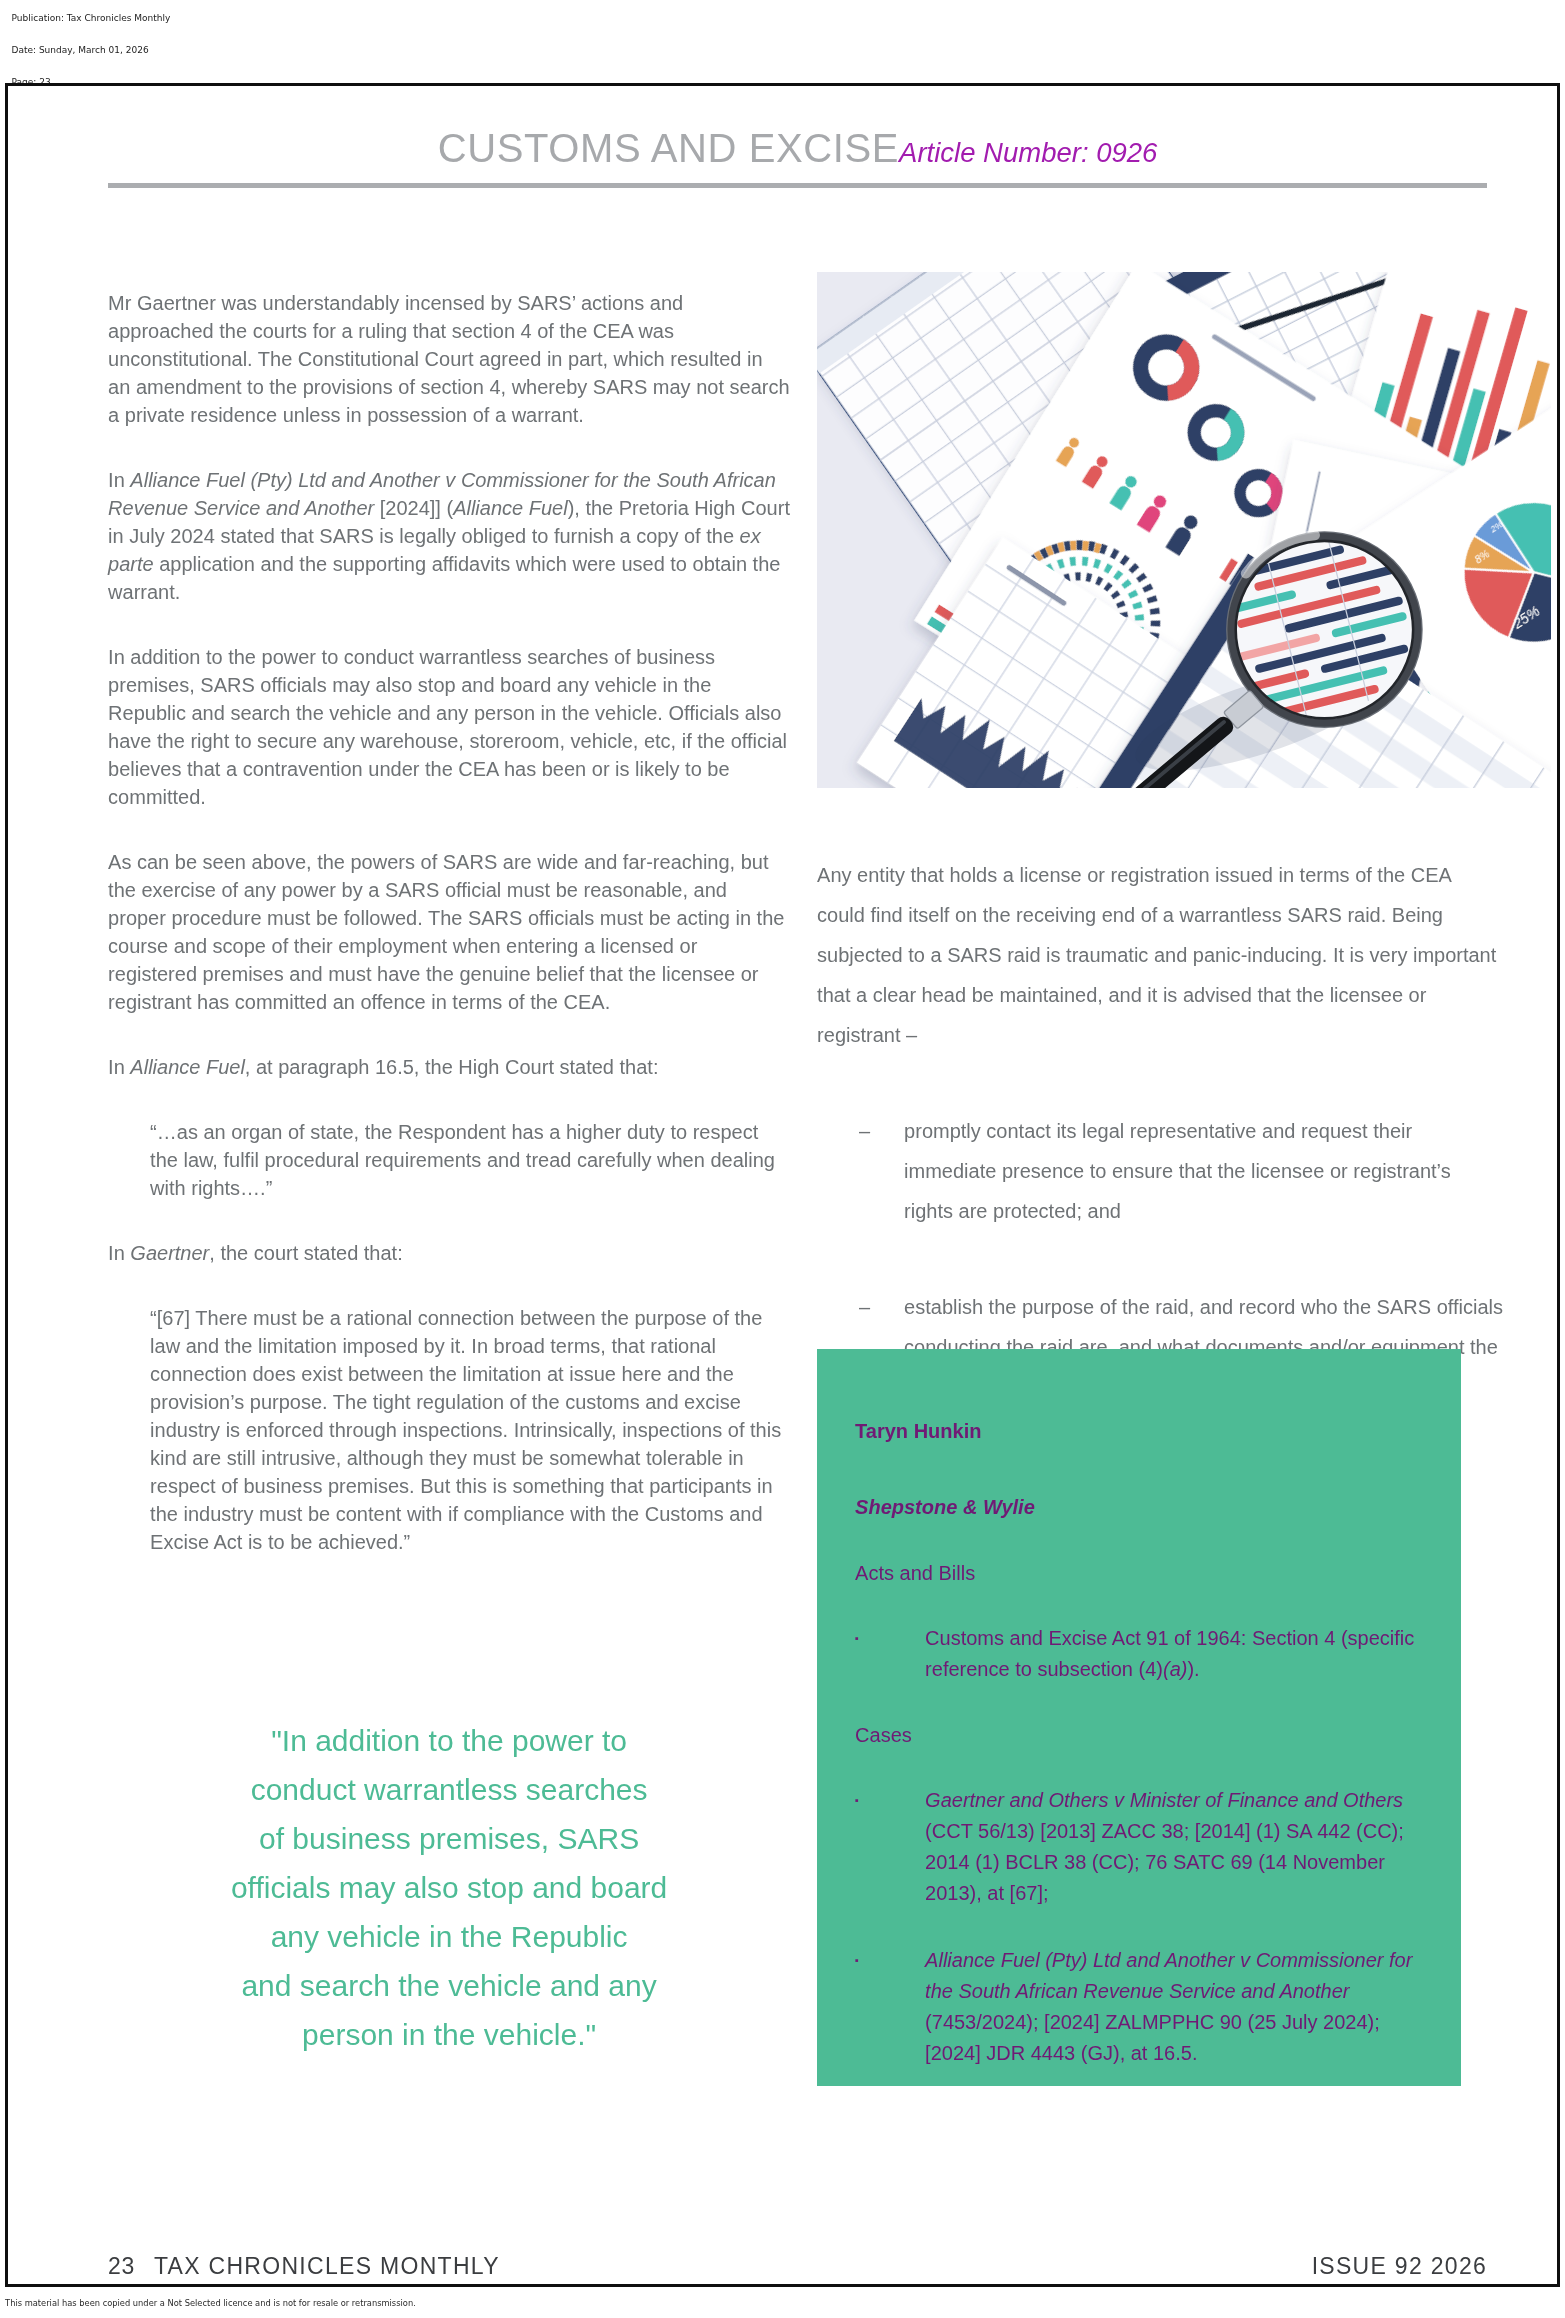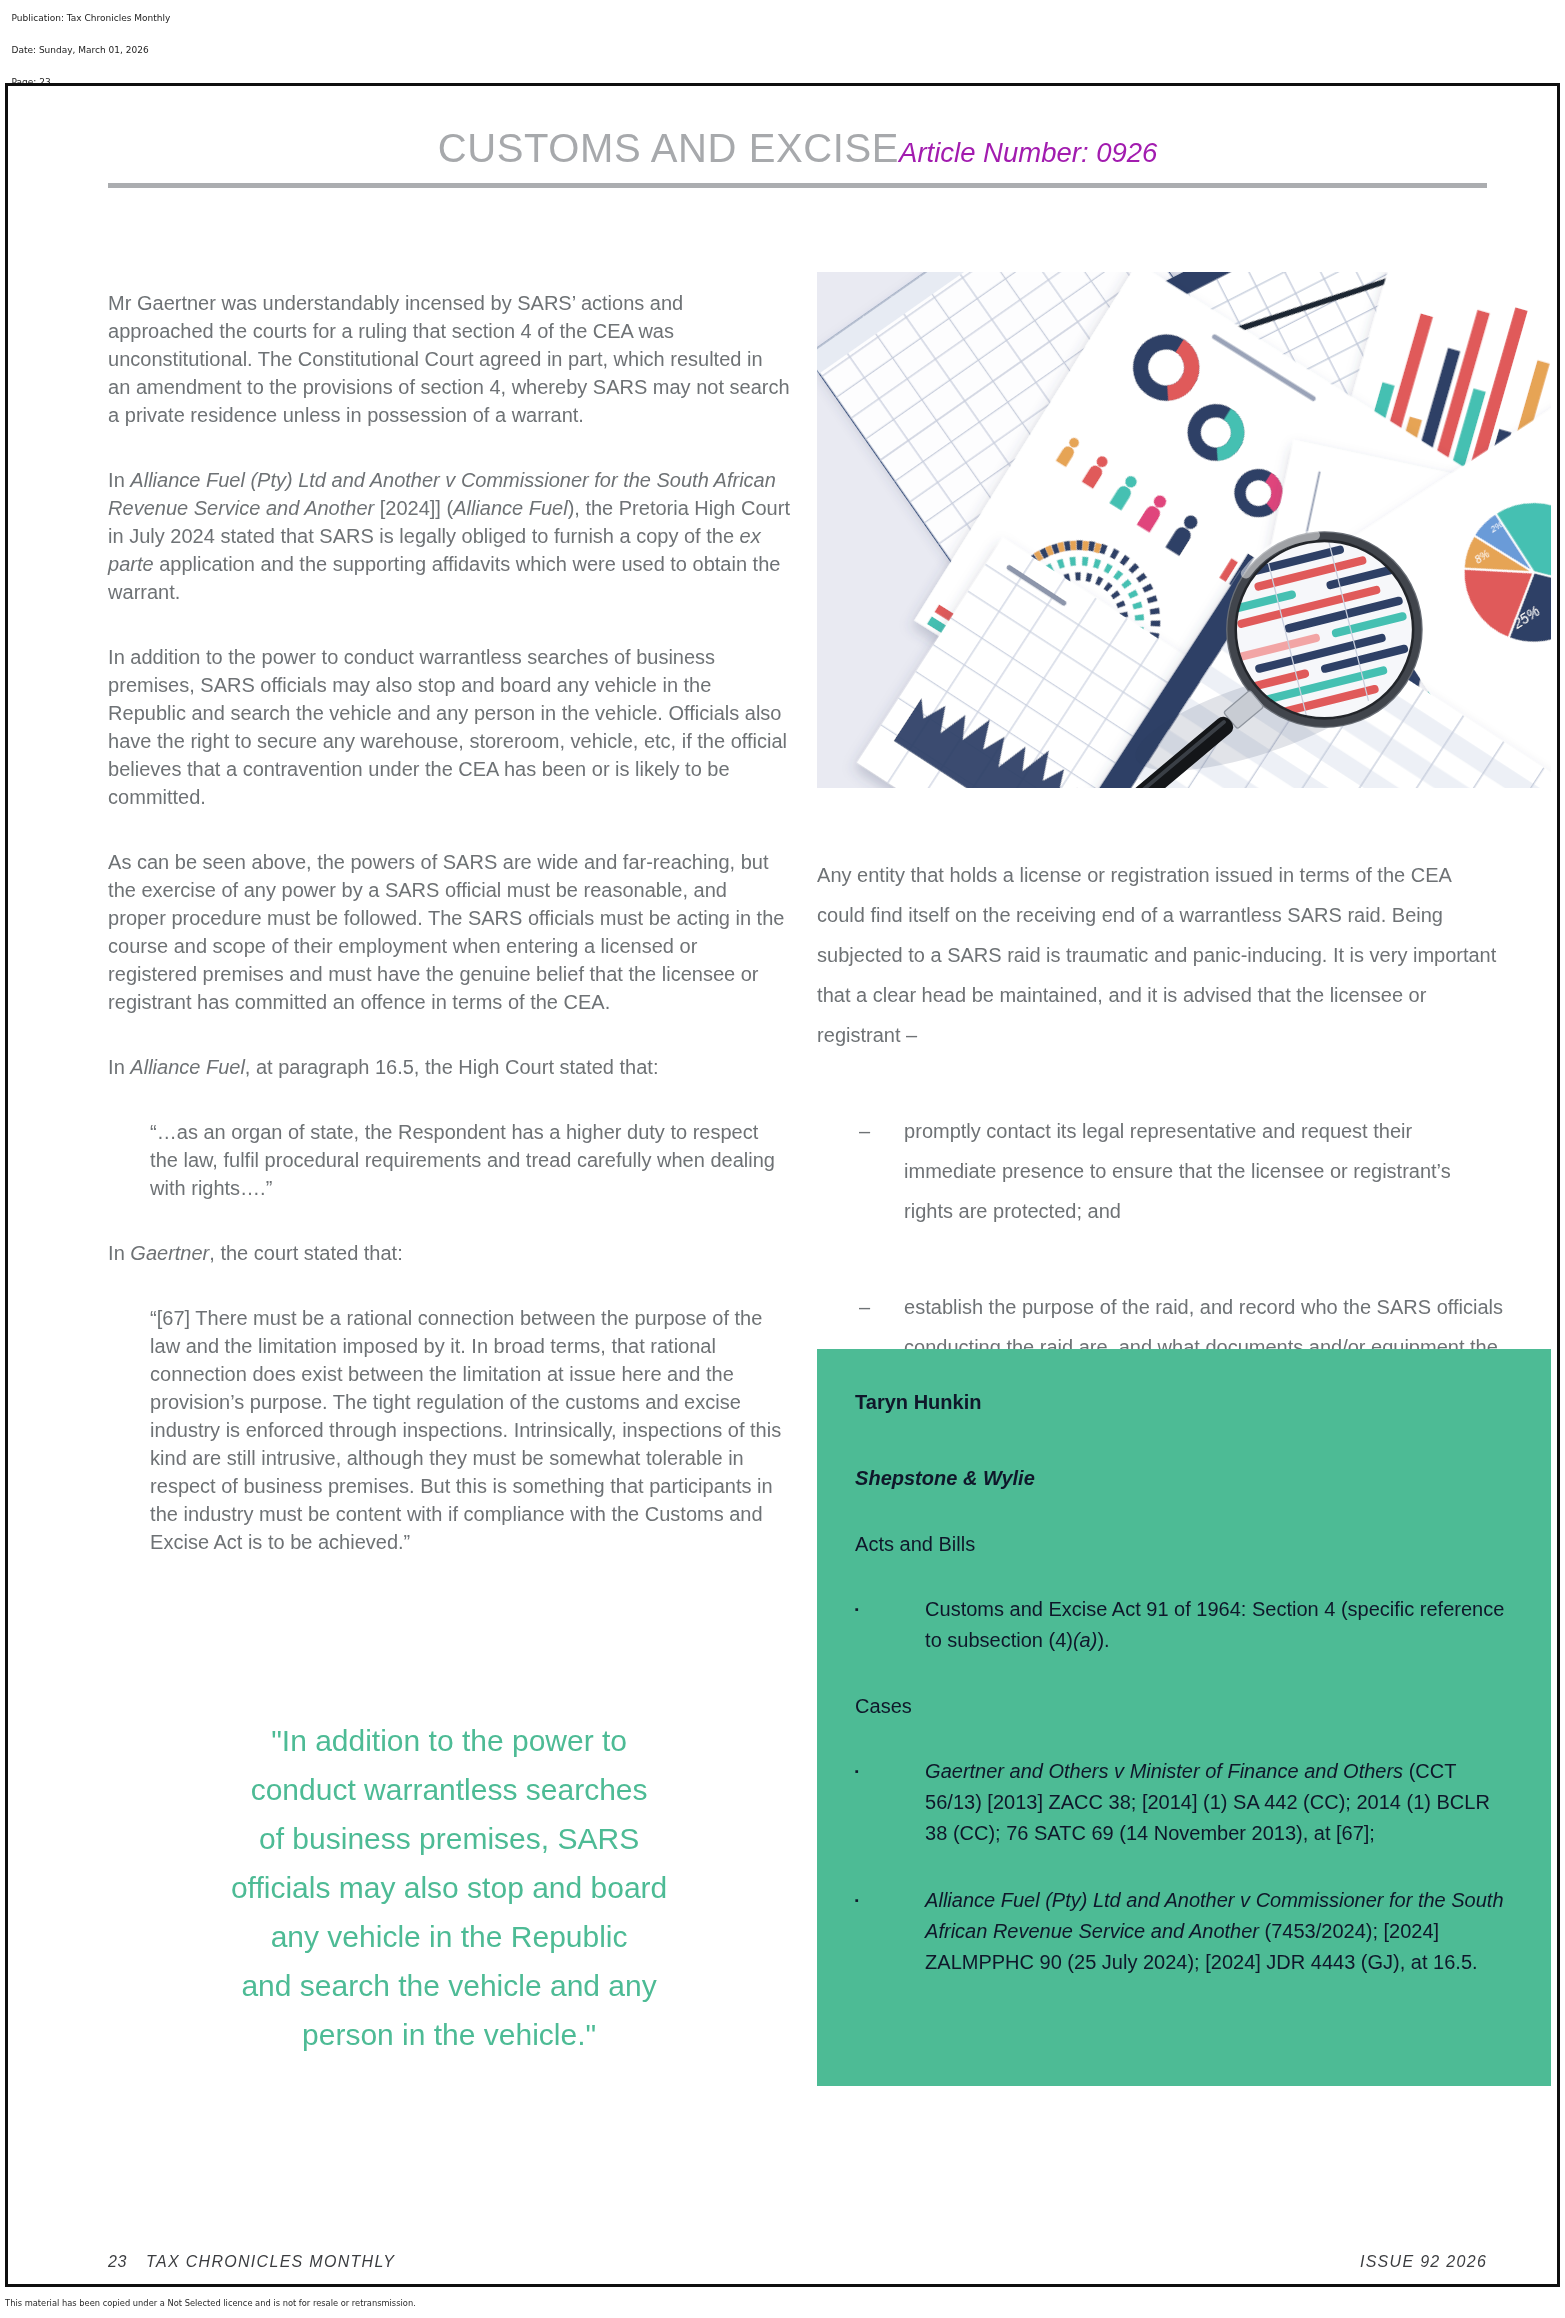--- a/index.html
+++ b/index.html
@@ -27,31 +27,31 @@
   
   .photo { position:absolute; left:809px; top:186px; width:734px; height:516px; display:block; }
 
   
   .col-right { position:absolute; left:809px; top:769px; width:686px; color:#6e7275; font-size:20px; line-height:40px; }
   .dash-item { display:flex; margin-top:56px; }
   .dash-marker { width:45px; padding-left:42px; flex:0 0 87px; }
   .dash-text { flex:1; }
 
   
-  .info-box { position:absolute; left:809px; top:1263px; width:734px; height:737px; background:#4dbb95; color:#0f172a; font-size:20px; line-height:28px; padding:39px 38px 19px 38px; }
+  .info-box { position:absolute; left:809px; top:1263px; width:644px; height:737px; background:#4dbb95; color:#701a75; font-size:20px; line-height:28px; padding:68px 38px 19px 38px; }
   .box-author { font-weight:bold; margin-bottom:38px; }
   .box-firm { font-weight:bold; font-style:italic; margin-bottom:38px;margin-top:48px; }
   .box-heading { margin-bottom:36px; }
   .box-bullet { display:flex; margin-bottom:36px; line-height:31px; }
   .bullet-marker { flex:0 0 70px; font-size:11px; line-height:31px; }
   .bullet-text { flex:1; }
   .box-tags { margin-top:1.3px; }
 
   
-  .footer-row { position:absolute; left:100px; right:70px; top:2167px; display:flex; justify-content:space-between; align-items:center; color:#3b3d40; font-size:16px; letter-spacing:0.6px;font-style:italic; }
+  .footer-row { position:absolute; left:100px; right:70px; top:2167px; display:flex; justify-content:space-between; align-items:center; color:#3b3d40; font-size:23px; letter-spacing:0.6px; }
   .footer-left { display:flex; gap:19px; align-items:baseline; }
   .footer-brand { letter-spacing:1.3px; }
   .disclaimer { position:absolute; left:5.1px; top:2298px; font-size:8.3px; color:#2a2a2a; font-family:"DejaVu Sans", sans-serif; }
 
   em { font-style:italic; }
 </style>
 </head>
 <body>
 
 <div class="canvas">

